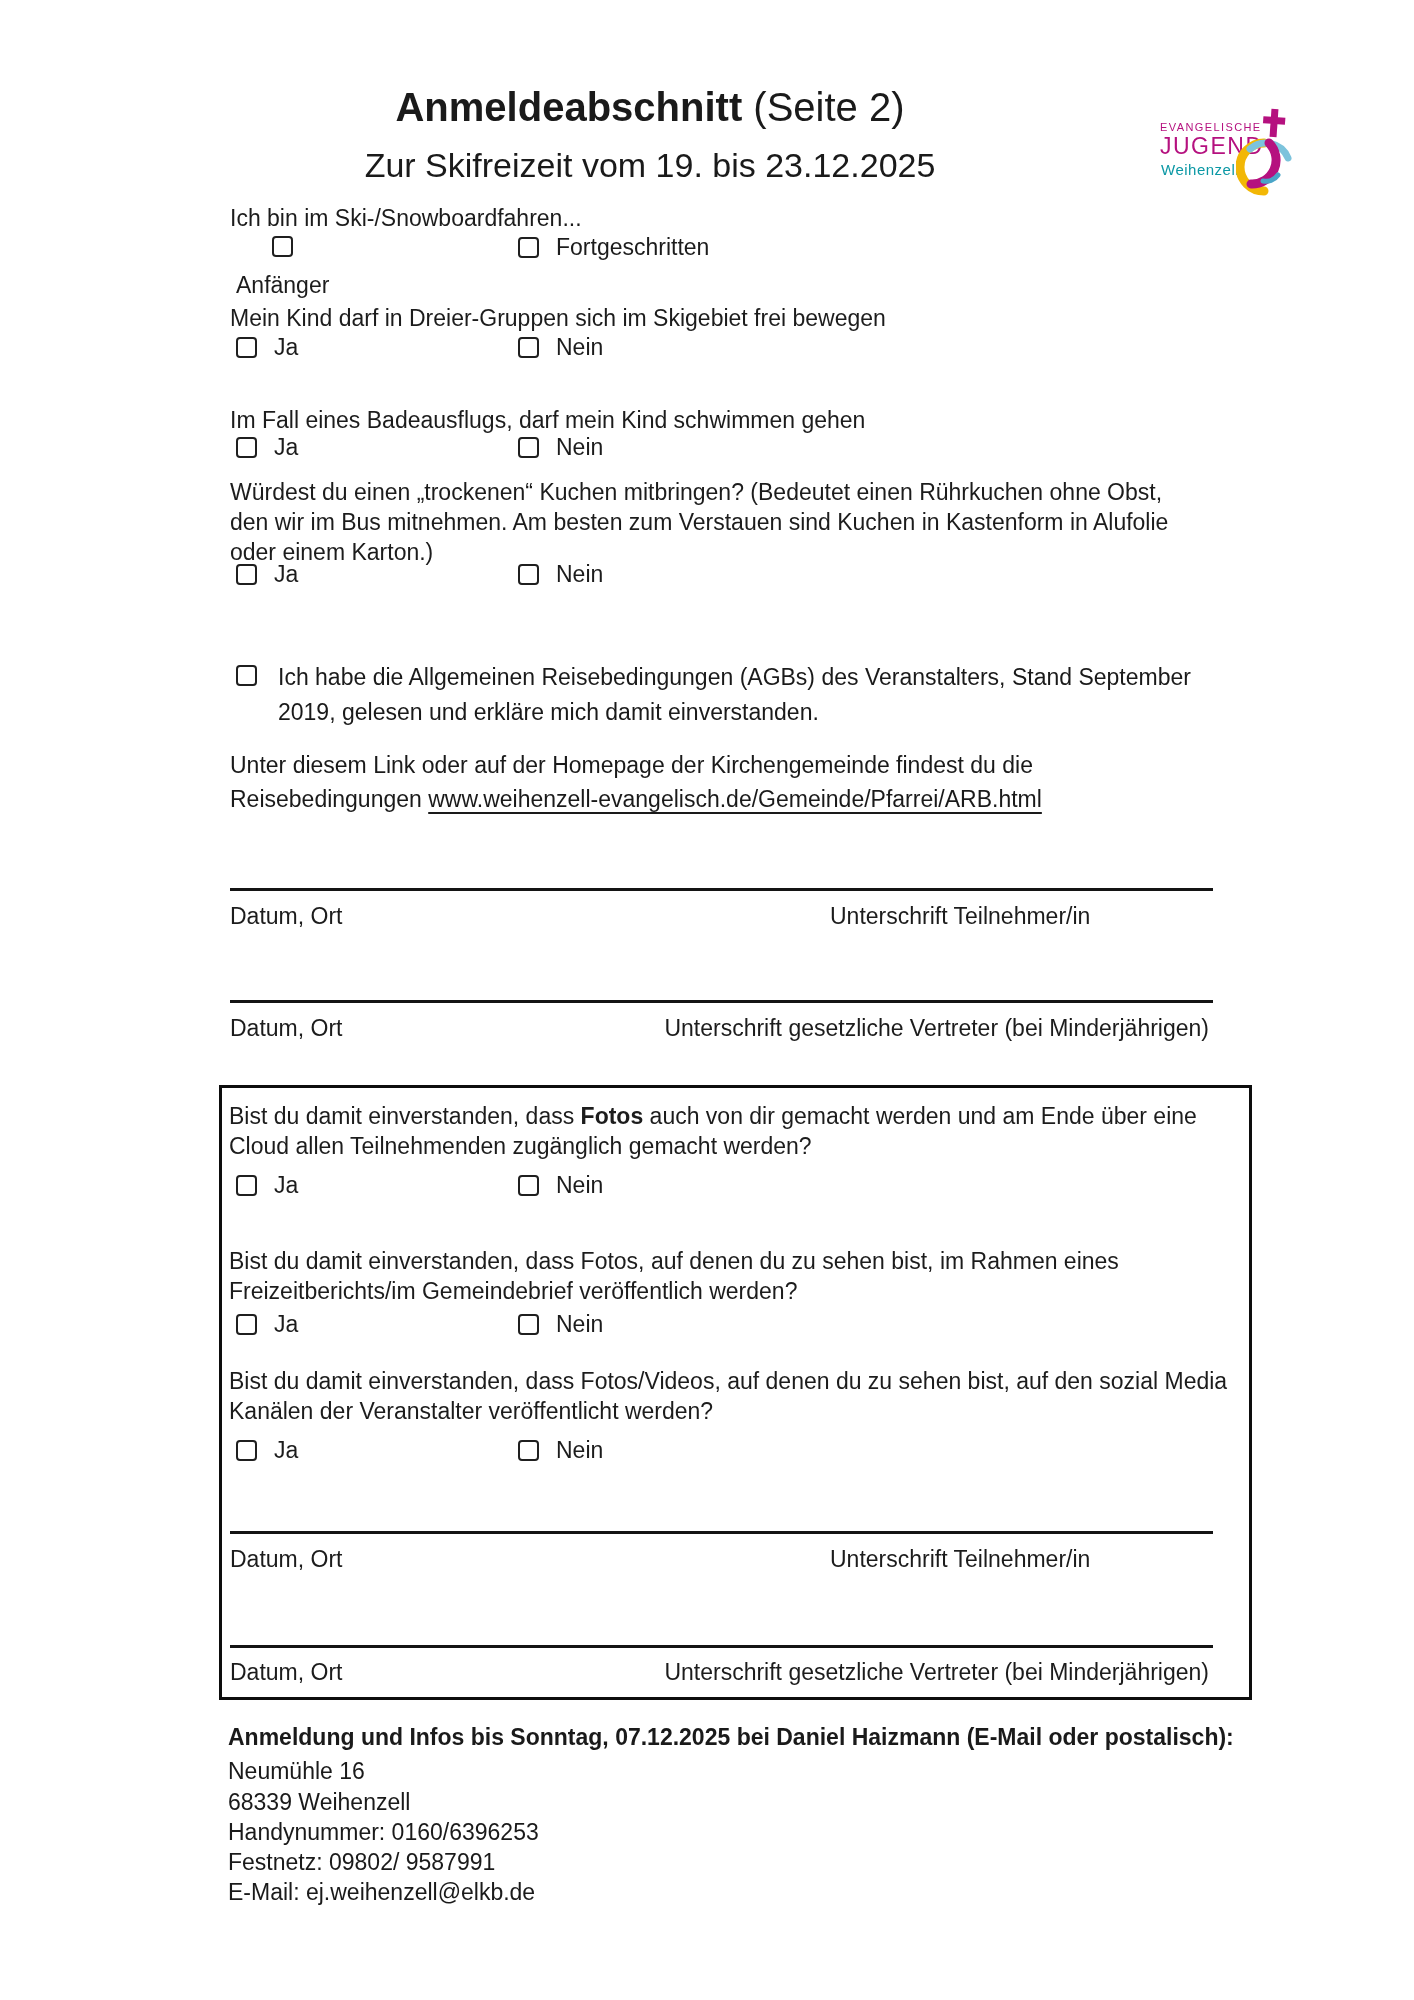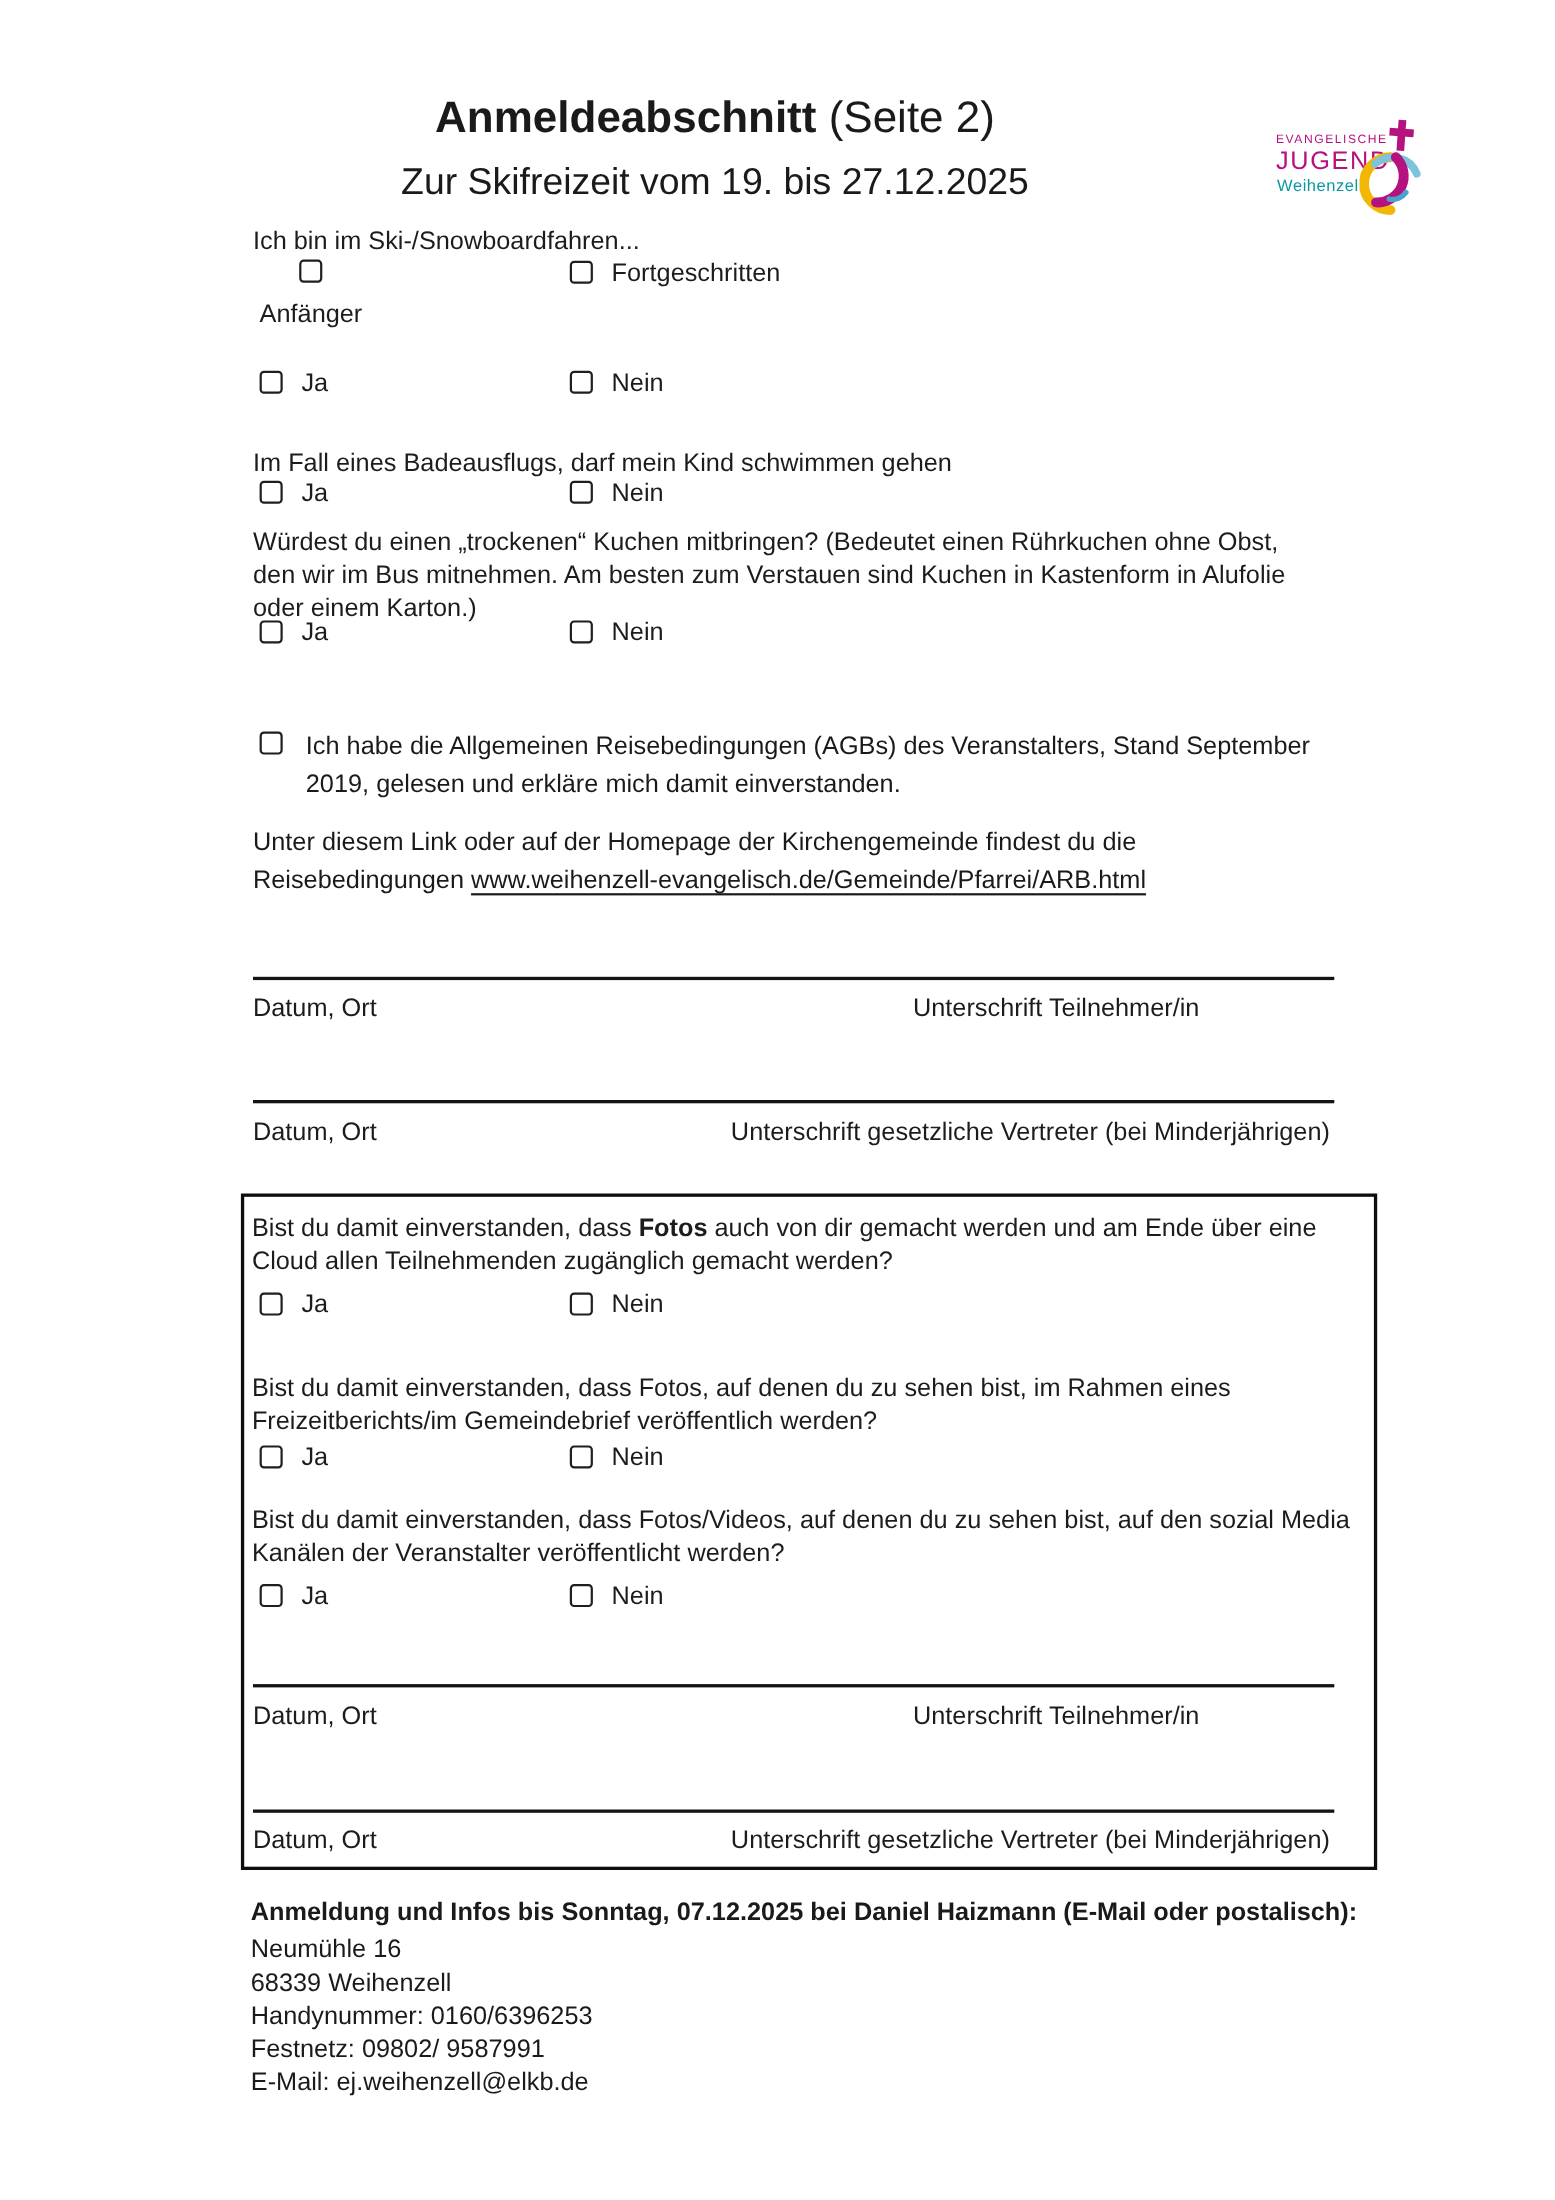--- a/index.html
+++ b/index.html
@@ -26,21 +26,21 @@
   .logo-town{font-size:15px;letter-spacing:0.5px;}
 </style>
 </head>
 <body>
 
 <div id="page">
 
   <div class="abs" style="left:230px;top:83px;width:840px;text-align:center;font-size:40px;line-height:48px;white-space:nowrap;">
     <span style="font-weight:bold;">Anmeldeabschnitt</span><span> (Seite 2)</span>
   </div>
-  <div class="abs" style="left:230px;top:144px;width:840px;text-align:center;font-size:34px;line-height:42px;white-space:nowrap;">Zur Skifreizeit vom 19. bis 27.12.2025</div>
+  <div class="abs" style="left:230px;top:144px;width:840px;text-align:center;font-size:34px;line-height:42px;white-space:nowrap;">Zur Skifreizeit vom 19. bis 23.12.2025</div>
 
   <div class="abs" style="left:1150px;top:95px;width:240px;height:120px;">
     <div class="abs logo-small" style="left:10px;top:26px;color:#b5117f;font-weight:normal;">EVANGELISCHE</div>
     <div class="abs logo-big" style="left:10px;top:38px;color:#b5117f;">JUGEND</div>
     <div class="abs logo-town" style="left:11px;top:66px;color:#0b98a5;">Weihenzell</div>
     <svg class="abs" style="left:86px;top:10px;" width="66" height="92" viewBox="0 0 66 92">
 
       <g transform="rotate(4 38 18)">
         <rect x="34.5" y="4" width="7" height="28" fill="#b5117f"></rect>
         <rect x="27" y="12" width="22" height="7" fill="#b5117f"></rect>
@@ -56,20 +56,21 @@
   <div class="abs body-text nowrap" style="left:230px;top:203px;">Ich bin im Ski-/Snowboardfahren...</div>
   <div class="opt" style="left:236px;top:236px;flex-direction:column;">
     <span class="cb"></span>
     <span class="lbl">Anfänger</span>
   </div>
   <div class="opt" style="left:518px;top:236px;">
     <span class="cb"></span>
     <span class="lbl">Fortgeschritten</span>
   </div>
 
+  <div class="abs body-text nowrap" style="left:230px;top:303px;">Mein Kind darf in Dreier-Gruppen sich im Skigebiet frei bewegen</div>
   <div class="opt" style="left:236px;top:336px;">
     <span class="cb"></span>
     <span class="lbl">Ja</span>
   </div>
   <div class="opt" style="left:518px;top:336px;">
     <span class="cb"></span>
     <span class="lbl">Nein</span>
   </div>
 
   <div class="abs body-text nowrap" style="left:230px;top:405px;">Im Fall eines Badeausflugs, darf mein Kind schwimmen gehen</div>

